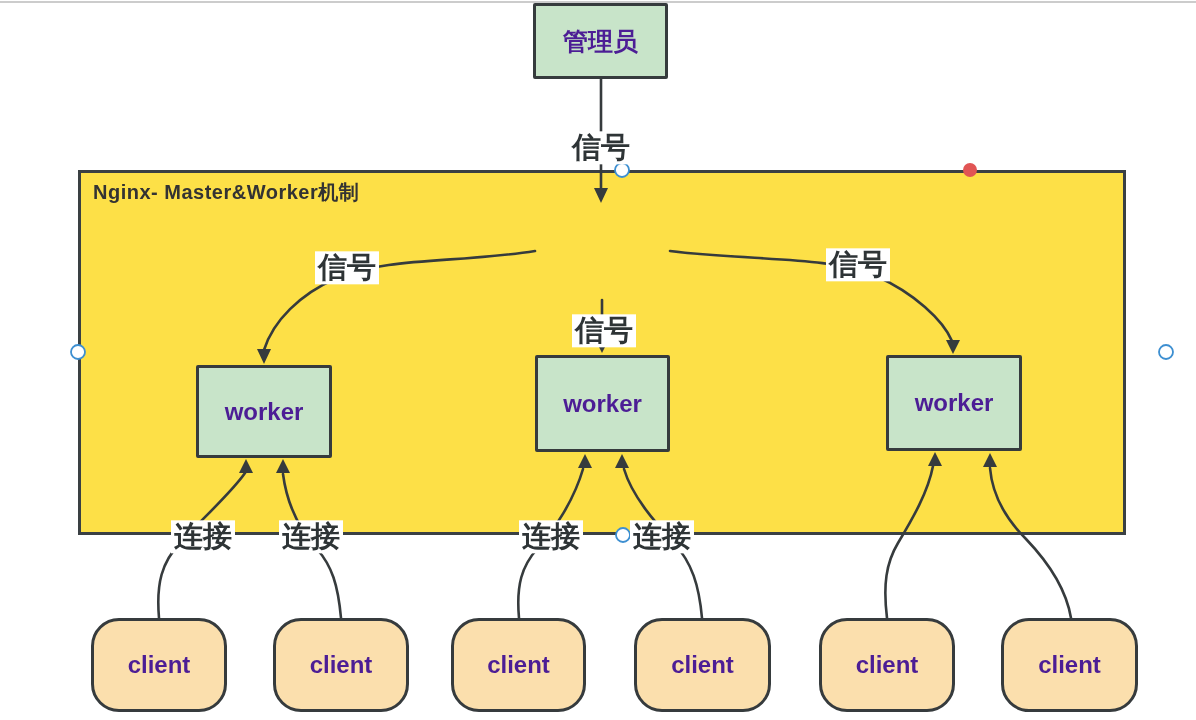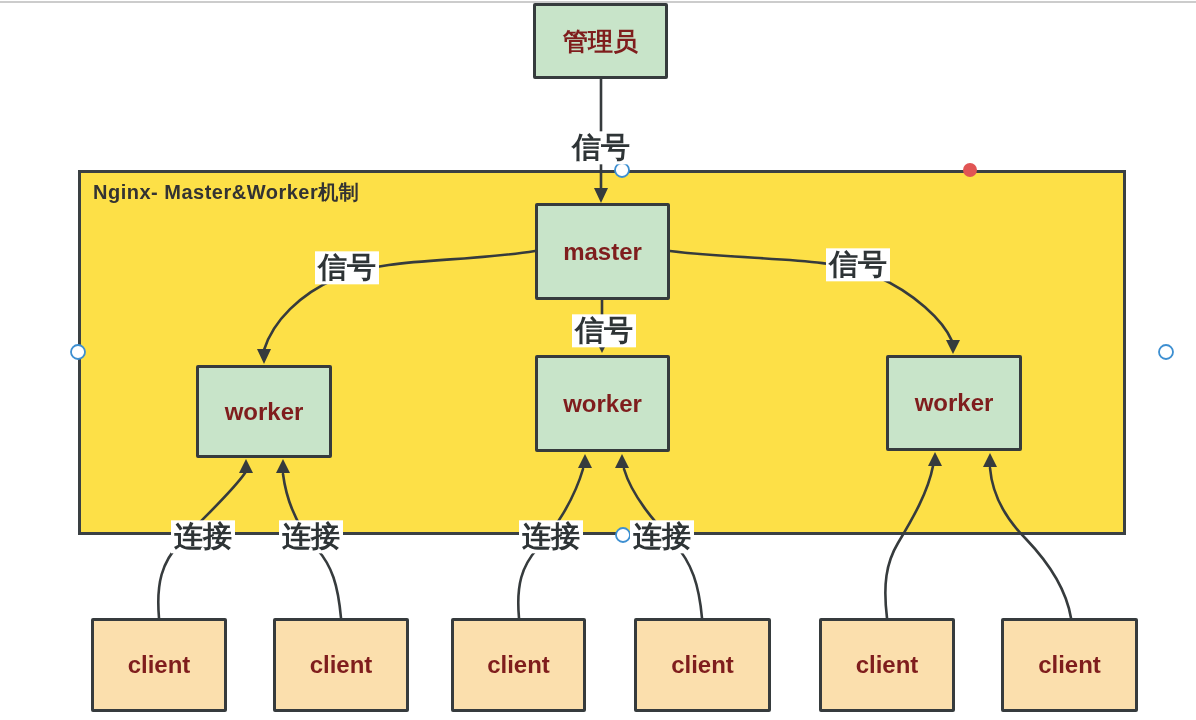--- a/index.html
+++ b/index.html
@@ -16,24 +16,24 @@
     background:#fde047;border:3px solid #3a4043;box-sizing:border-box;
   }
   .group-title{
     position:absolute;left:12px;top:6px;
     font-size:20px;font-weight:bold;color:#333333;letter-spacing:0.5px;
     white-space:nowrap;
   }
   .node{
     position:absolute;display:flex;align-items:center;justify-content:center;
     border:3px solid #363b3d;box-sizing:border-box;border-radius:2px;
-    font-weight:bold;color:#7f1d1d;font-size:24px;z-index:3;
+    font-weight:bold;color:#4c1d95;font-size:24px;z-index:3;
   }
   .green{background:#c8e4c9;}
-  .orange{background:#fbdfad;}
+  .orange{background:#fbdfad;border-radius:28px;}
   .edge-label{
     position:absolute;transform:translate(-50%,-50%);
     background:#ffffff;padding:0 3px;line-height:1.15;
     font-size:29px;font-weight:bold;color:#2e3436;white-space:nowrap;z-index:4;
   }
   svg.wires{position:absolute;left:0;top:0;z-index:2;}
   .wire{fill:none;stroke:#363b3d;stroke-width:2.6px;stroke-linecap:round;}
   .arrowhead{fill:#363b3d;stroke:none;}
   .handle{fill:#ffffff;stroke:#3d8fd1;stroke-width:1.8px;}
   .red-dot{fill:#e15554;stroke:none;}
@@ -85,23 +85,20 @@
     <circle class="handle" cx="78" cy="352" r="7"></circle>
     <circle class="handle" cx="1166" cy="352" r="7"></circle>
     <circle class="handle" cx="623" cy="535" r="7"></circle>
     <circle class="red-dot" cx="970" cy="170" r="7"></circle>
   </svg>
 
   <div class="node green" style="left:533px;top:3px;width:135px;height:76px;font-size:25px;">
     <span>管理员</span>
   </div>
 
-  <div class="node green" style="left:535px;top:203px;width:135px;height:97px;">
-    <span>master</span>
-  </div>
 
   <div class="node green" style="left:196px;top:365px;width:136px;height:93px;">
     <span>worker</span>
   </div>
 
   <div class="node green" style="left:535px;top:355px;width:135px;height:97px;">
     <span>worker</span>
   </div>
 
   <div class="node green" style="left:886px;top:355px;width:136px;height:96px;">

